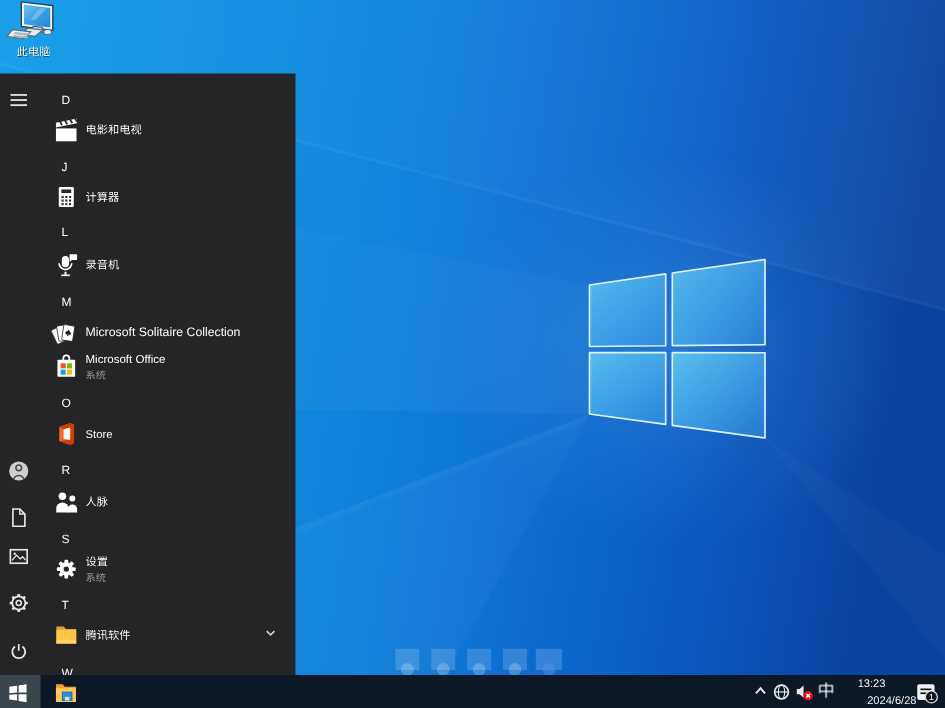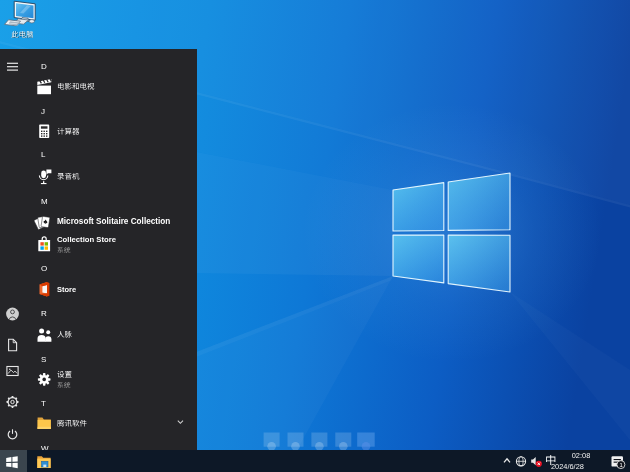--- a/index.html
+++ b/index.html
@@ -2,21 +2,21 @@
 <html><head><meta charset="utf-8">
 <style>
 html,body{margin:0;padding:0;width:630px;height:472px;overflow:hidden;
 font-family:"Liberation Sans",sans-serif;}
 .letter,.applabel,.tray{will-change:transform;}
 #page{position:relative;width:630px;height:472px;background:#0c6ecd;overflow:hidden;}
 .abs{position:absolute;}
 #menu{position:absolute;left:0;top:49px;width:197px;height:401px;background:#252528;}
 #taskbar{position:absolute;left:0;top:449.5px;width:630px;height:22.5px;background:#0d1827;}
 .letter{position:absolute;left:40.8px;color:#fff;font-size:8px;line-height:7.5px;width:20px;opacity:.999;}
-.applabel{position:absolute;color:#fff;font-size:7.5px;line-height:7.5px;white-space:nowrap;opacity:.999;font-weight:bold;}
+.applabel{position:absolute;color:#fff;font-size:7.5px;line-height:7.5px;white-space:nowrap;opacity:.999;}
 </style></head>
 <body>
 <div id="page">
 <svg class="abs" style="left:0;top:0" width="630" height="472" viewBox="0 0 630 472">
 <defs>
 <linearGradient id="bg" x1="0" y1="0" x2="1" y2="0.12">
  <stop offset="0" stop-color="#129de8"></stop>
           <stop offset="0.33" stop-color="#0f8bdf"></stop>
  <stop offset="0.55" stop-color="#0e78d6"></stop>
           <stop offset="0.78" stop-color="#0c5dc4"></stop>
@@ -97,21 +97,21 @@
 <div class="letter" style="top:62.8px">D</div>
 <div class="letter" style="top:107.5px">J</div>
 <div class="letter" style="top:151.3px">L</div>
 <div class="letter" style="top:197.6px">M</div>
 <div class="letter" style="top:265px">O</div>
 <div class="letter" style="top:310px">R</div>
 <div class="letter" style="top:355.5px">S</div>
 <div class="letter" style="top:399.8px">T</div>
 <div class="letter" style="top:444.8px">W</div>
 <div class="applabel" style="left:57.4px;top:217.6px;font-size:8.2px">Microsoft Solitaire Collection</div>
-<div class="applabel" style="left:57.4px;top:235.5px;font-size:7.7px">Collection Store</div>
+<div class="applabel" style="left:57.4px;top:235.5px;font-size:7.7px">Microsoft Office</div>
 <div class="applabel" style="left:57.4px;top:285.5px">Store</div>
 <svg style="position:absolute;left:57.4px;top:83.2px" width="37.5" height="7.5" viewBox="0 0 500 100">
       <path d="M45.2 39.2V53.6H20.4V39.2ZM53.1 39.2H78.8V53.6H53.1ZM45.2 32.2H20.4V17.9H45.2ZM53.1 32.2V17.9H78.8V32.2ZM12.6 10.5V67.1H20.4V60.9H45.2V71.5C45.2 83.2 48.5 86.3 59.7 86.3C62.2 86.3 79.1 86.3 81.8 86.3C92.5 86.3 94.9 81.0 96.2 65.8C93.9 65.2 90.7 63.8 88.7 62.4C88.0 75.4 87.0 78.7 81.4 78.7C77.8 78.7 63.2 78.7 60.2 78.7C54.2 78.7 53.1 77.5 53.1 71.7V60.9H86.5V10.5H53.1V-3.8H45.2V10.5Z M184.0 -2.0C178.3 6.0 168.0 14.5 159.2 19.4C161.1 20.8 163.4 23.0 164.6 24.6C174.0 18.9 184.3 10.0 191.1 0.9ZM187.3 25.0C181.0 33.7 169.3 42.5 159.3 47.6C161.2 49.0 163.3 51.3 164.5 52.9C175.1 47.0 186.8 37.7 194.2 27.9ZM189.3 54.0C182.5 65.3 169.5 75.8 156.3 81.7C158.1 83.1 160.2 85.6 161.5 87.4C175.3 80.6 188.5 69.4 196.2 56.6ZM118.6 49.7H147.4V58.1H118.6ZM141.7 68.0C145.2 72.7 149.0 79.0 150.8 83.1L156.4 80.1C154.6 76.2 150.6 70.1 147.1 65.5ZM117.9 15.6H148.5V21.7H117.9ZM117.9 4.6H148.5V10.7H117.9ZM110.8 -0.5V26.8H155.8V-0.5ZM115.4 65.7C113.1 71.0 109.5 76.2 105.6 80.0C107.1 81.0 109.7 83.0 110.9 84.1C114.9 80.0 119.2 73.5 121.8 67.6ZM127.0 28.6C127.8 30.0 128.6 31.6 129.3 33.2H105.9V39.3H159.3V33.2H137.3C136.4 31.1 135.2 28.8 134.0 27.0ZM111.6 44.3V63.5H129.2V80.0C129.2 80.9 129.0 81.2 127.8 81.2C126.7 81.3 123.3 81.3 119.2 81.2C120.2 83.0 121.2 85.5 121.5 87.5C127.1 87.5 130.9 87.4 133.4 86.4C135.9 85.3 136.6 83.6 136.6 80.1V63.5H154.7V44.3Z M253.1 5.3V83.5H260.4V75.3H282.7V82.8H290.3V5.3ZM260.4 68.1V12.5H282.7V68.1ZM243.9 -3.1C235.1 0.5 219.3 3.5 206.0 5.3C206.8 7.0 207.8 9.6 208.1 11.3C213.4 10.7 219.1 9.9 224.7 8.9V25.6H205.0V32.6H222.8C218.2 45.2 210.2 58.9 202.6 66.6C203.9 68.5 205.8 71.4 206.7 73.6C213.2 66.7 219.8 55.2 224.7 43.4V87.8H232.1V43.7C236.4 49.4 242.0 57.0 244.3 60.8L248.9 54.6C246.5 51.5 235.8 38.9 232.1 35.1V32.6H249.6V25.6H232.1V7.4C238.4 6.1 244.2 4.6 248.9 2.8Z M345.2 39.2V53.6H320.4V39.2ZM353.1 39.2H378.8V53.6H353.1ZM345.2 32.2H320.4V17.9H345.2ZM353.1 32.2V17.9H378.8V32.2ZM312.6 10.5V67.1H320.4V60.9H345.2V71.5C345.2 83.2 348.5 86.3 359.7 86.3C362.2 86.3 379.1 86.3 381.8 86.3C392.5 86.3 394.9 81.0 396.2 65.8C393.9 65.2 390.7 63.8 388.7 62.4C388.0 75.4 387.0 78.7 381.4 78.7C377.8 78.7 363.2 78.7 360.2 78.7C354.2 78.7 353.1 77.5 353.1 71.7V60.9H386.5V10.5H353.1V-3.8H345.2V10.5Z M445.0 0.9V54.1H452.3V7.5H483.2V54.1H490.7V0.9ZM415.4 -0.4C419.0 3.5 422.9 9.0 424.7 12.7L430.8 8.7C429.0 5.2 425.0 0.0 421.1 -3.8ZM463.7 15.1V34.6C463.7 50.3 460.7 69.4 435.4 82.5C436.9 83.7 439.3 86.5 440.2 88.1C455.2 80.2 463.1 69.5 467.1 58.6V78.0C467.1 84.7 469.8 86.5 476.6 86.5H485.7C494.4 86.5 495.5 82.4 496.5 66.7C494.6 66.2 492.1 65.2 490.2 63.7C489.8 78.1 489.3 80.8 485.8 80.8H477.7C474.9 80.8 474.1 80.0 474.1 77.2V52.4H469.0C470.5 46.3 470.9 40.3 470.9 34.8V15.1ZM406.3 13.2V20.1H430.5C424.7 32.8 414.2 45.3 403.9 52.3C405.0 53.7 406.8 57.5 407.4 59.6C411.3 56.7 415.2 53.1 419.0 49.0V87.9H426.1V44.8C429.6 49.3 433.9 55.0 435.9 58.1L440.7 52.1C438.8 49.9 431.8 41.9 428.0 37.8C432.8 31.0 436.9 23.4 439.7 15.6L435.7 12.9L434.3 13.2Z" fill="#ffffff"></path>
     </svg>
 <svg style="position:absolute;left:57.4px;top:127.9px" width="22.5" height="7.5" viewBox="0 0 300 100">
       <path d="M13.7 2.5C19.3 7.2 26.3 14.0 29.5 18.3L34.6 12.7C31.2 8.6 24.1 2.2 18.6 -2.3ZM4.6 27.4V34.8H20.5V70.7C20.5 75.0 17.4 78.0 15.5 79.2C16.9 80.7 18.9 84.1 19.6 86.1C21.2 84.0 24.0 81.8 42.9 68.4C42.1 67.0 40.9 63.8 40.4 61.8L28.1 70.2V27.4ZM62.6 -3.7V29.2H37.2V36.9H62.6V88.0H70.5V36.9H95.9V29.2H70.5V-3.7Z M125.2 34.3H176.4V40.2H125.2ZM125.2 45.0H176.4V51.0H125.2ZM125.2 23.8H176.4V29.5H125.2ZM157.6 -4.5C154.8 3.2 149.7 10.5 143.6 15.3C145.3 16.0 148.2 17.6 149.7 18.7H129.6L135.3 16.6C134.6 14.7 133.1 12.0 131.5 9.6H148.7V3.4H122.3C123.4 1.4 124.4 -0.6 125.3 -2.6L118.3 -4.5C115.1 3.3 109.6 11.1 103.5 16.2C105.2 17.2 108.2 19.2 109.6 20.4C112.7 17.5 115.8 13.7 118.5 9.6H123.7C125.7 12.6 127.7 16.3 128.7 18.7H117.7V56.1H131.1V62.6L131.0 64.8H105.6V71.0H128.6C125.8 75.2 119.8 79.4 107.2 82.5C108.8 83.9 110.9 86.5 111.9 88.1C127.9 83.5 134.6 77.2 137.2 71.0H164.2V87.8H171.9V71.0H194.8V64.8H171.9V56.1H184.2V18.7H174.2L179.6 16.2C178.6 14.3 176.8 11.9 174.8 9.6H194.0V3.4H162.0C163.1 1.4 164.0 -0.7 164.8 -2.8ZM164.2 64.8H138.6L138.7 62.8V56.1H164.2ZM150.5 18.7C153.2 16.2 155.9 13.1 158.3 9.6H166.3C169.0 12.5 171.8 16.1 173.1 18.7Z M219.6 7.0H236.6V21.1H219.6ZM262.2 7.0H280.2V21.1H262.2ZM261.4 31.6C265.6 33.2 270.6 35.7 274.0 38.0H245.2C247.5 34.8 249.5 31.5 251.1 28.2L243.7 26.8V0.5H212.8V27.6H243.1C241.5 31.1 239.2 34.6 236.4 38.0H205.2V44.7H229.8C223.0 50.7 214.1 56.1 203.0 60.2C204.5 61.6 206.4 64.2 207.2 65.9L212.8 63.5V88.0H219.8V85.1H236.5V87.4H243.7V57.1H224.6C230.5 53.3 235.5 49.1 239.6 44.7H258.2C262.4 49.3 267.9 53.6 273.9 57.1H255.5V88.0H262.4V85.1H280.2V87.4H287.5V63.6L292.4 65.2C293.4 63.4 295.5 60.6 297.2 59.2C286.3 56.6 275.1 51.2 267.5 44.7H294.9V38.0H277.4L280.1 35.1C276.8 32.5 270.4 29.4 265.3 27.6ZM255.3 0.5V27.6H287.5V0.5ZM219.8 78.5V63.7H236.5V78.5ZM262.4 78.5V63.7H280.2V78.5Z" fill="#ffffff"></path>
     </svg>
 <svg style="position:absolute;left:57.4px;top:172.9px" width="22.5" height="7.5" viewBox="0 0 300 100">
       <path d="M13.4 48.3C19.9 51.9 27.8 57.6 31.6 61.4L36.9 56.2C32.9 52.4 24.8 47.1 18.5 43.7ZM13.4 1.6V8.5H74.0L73.6 17.7H16.4V24.6H73.2L72.6 33.8H6.7V40.5H46.1V58.8C31.6 64.8 16.5 70.9 6.8 74.6L10.8 81.3C20.6 77.1 33.7 71.5 46.1 66.0V79.8C46.1 81.2 45.6 81.6 44.0 81.7C42.4 81.8 36.8 81.8 30.9 81.6C31.9 83.5 33.1 86.3 33.5 88.2C41.3 88.2 46.4 88.2 49.5 87.1C52.7 86.0 53.7 84.2 53.7 79.9V56.4C62.3 69.4 74.8 79.1 90.4 84.0C91.4 82.0 93.7 79.1 95.3 77.5C84.5 74.6 75.1 69.3 67.5 62.3C73.9 58.4 81.4 52.8 87.4 47.7L81.0 43.0C76.5 47.5 69.1 53.4 62.9 57.6C59.2 53.4 56.1 48.6 53.7 43.5V40.5H94.0V33.8H80.4C81.3 23.5 82.0 11.2 82.2 1.6L76.3 1.2L75.0 1.6Z M143.5 -3.3C145.0 -0.8 146.4 2.3 147.4 5.1H111.2V11.9H189.7V5.1H155.8C154.8 2.0 153.0 -1.9 150.9 -4.8ZM124.8 14.1C127.4 18.4 129.7 24.3 130.6 28.6H105.5V35.4H194.6V28.6H169.3C171.8 24.4 174.3 18.9 176.6 14.1L168.5 12.1C166.8 16.9 163.8 23.9 161.3 28.6H134.9L138.5 27.7C137.6 23.5 135.1 17.2 131.9 12.5ZM126.7 67.0H174.0V77.9H126.7ZM126.7 61.0V50.6H174.0V61.0ZM119.3 44.2V88.1H126.7V84.3H174.0V87.9H181.8V44.2Z M249.8 1.7V33.8C249.8 49.3 248.4 69.2 234.9 83.2C236.6 84.1 239.5 86.6 240.6 88.0C255.0 73.2 257.1 50.5 257.1 33.8V8.8H275.9V73.2C275.9 81.8 276.5 83.6 278.2 85.1C279.7 86.4 281.9 87.0 283.9 87.0C285.2 87.0 287.5 87.0 289.0 87.0C291.1 87.0 292.9 86.6 294.3 85.6C295.8 84.6 296.6 82.9 297.1 80.0C297.5 77.5 297.9 70.1 297.9 64.4C296.0 63.8 293.7 62.6 292.2 61.2C292.1 67.9 292.0 73.2 291.7 75.5C291.6 77.8 291.3 78.7 290.7 79.3C290.3 79.8 289.5 80.0 288.7 80.0C287.7 80.0 286.5 80.0 285.8 80.0C285.0 80.0 284.5 79.8 284.0 79.4C283.5 79.0 283.3 77.1 283.3 73.8V1.7ZM221.8 -4.0V17.4H205.2V24.6H220.8C217.2 38.5 209.9 54.1 202.8 62.5C204.0 64.3 205.9 67.3 206.7 69.3C212.3 62.4 217.7 51.1 221.8 39.4V87.9H229.1V42.0C233.0 47.0 237.7 53.2 239.7 56.6L244.4 50.4C242.1 47.8 232.6 37.1 229.1 33.6V24.6H243.9V17.4H229.1V-4.0Z" fill="#ffffff"></path>
     </svg>
@@ -284,17 +284,17 @@
 <line x1="540" y1="462.6" x2="537.6" y2="465"></line>
 </g>
 <g>
 <rect x="611.5" y="456.2" width="11.5" height="10.4" rx="1.2" fill="#f0f0f0"></rect>
 <rect x="613.6" y="459" width="7.3" height="1.1" fill="#10131a"></rect>
 <rect x="613.6" y="461.6" width="7.3" height="1.1" fill="#10131a"></rect>
 <circle cx="620.9" cy="464.6" r="4" fill="#11141c" stroke="#dadada" stroke-width="0.9"></circle>
 <text x="621" y="466.7" font-family="Liberation Sans" font-size="5.8" fill="#ffffff" text-anchor="middle">1</text>
 </g>
 </svg>
-<div class="abs tray" style="left:551px;top:452px;width:60px;text-align:center;font-size:7.4px;line-height:7.4px;color:#f2f2f2;opacity:.999">02:08</div>
-<div class="abs tray" style="left:551px;top:463.4px;width:60px;text-align:left;font-size:7.4px;line-height:7.4px;color:#f2f2f2;opacity:.999">2024/6/28</div>
+<div class="abs tray" style="left:551px;top:452px;width:60px;text-align:center;font-size:7.4px;line-height:7.4px;color:#f2f2f2;opacity:.999">13:23</div>
+<div class="abs tray" style="left:551px;top:463.4px;width:60px;text-align:right;font-size:7.4px;line-height:7.4px;color:#f2f2f2;opacity:.999">2024/6/28</div>
 <svg style="position:absolute;left:545.3px;top:454.8px" width="11.5" height="11.5" viewBox="0 0 100 100">
       <path d="M45.8 -4.0V13.9H9.6V61.4H17.1V55.2H45.8V87.9H53.7V55.2H82.5V60.9H90.2V13.9H53.7V-4.0ZM17.1 47.8V21.2H45.8V47.8ZM82.5 47.8H53.7V21.2H82.5Z" fill="#ffffff"></path>
     </svg>
 </div>
 </body></html>

